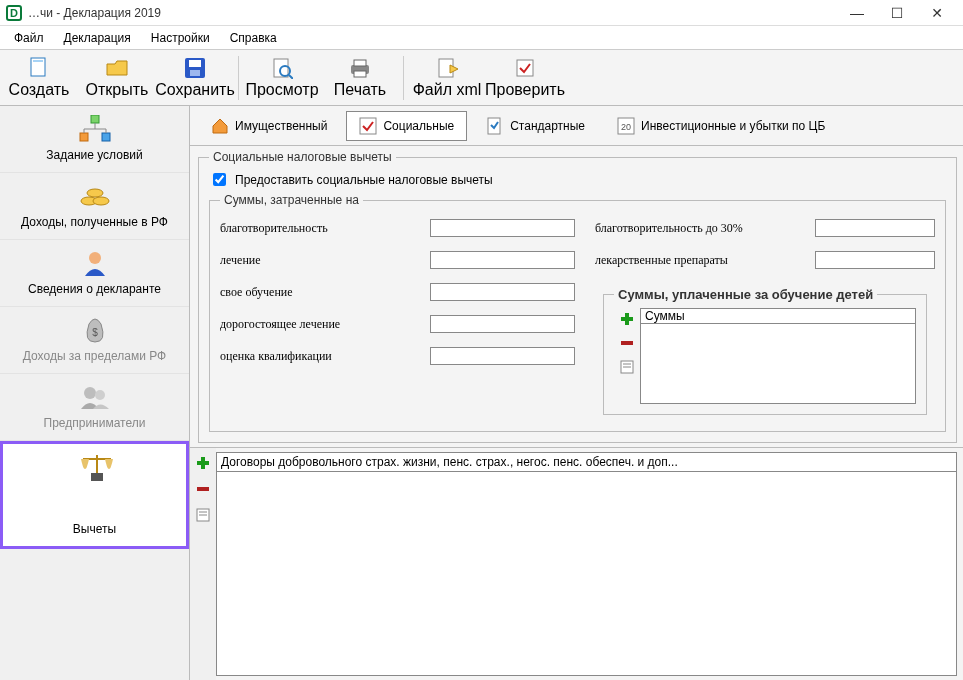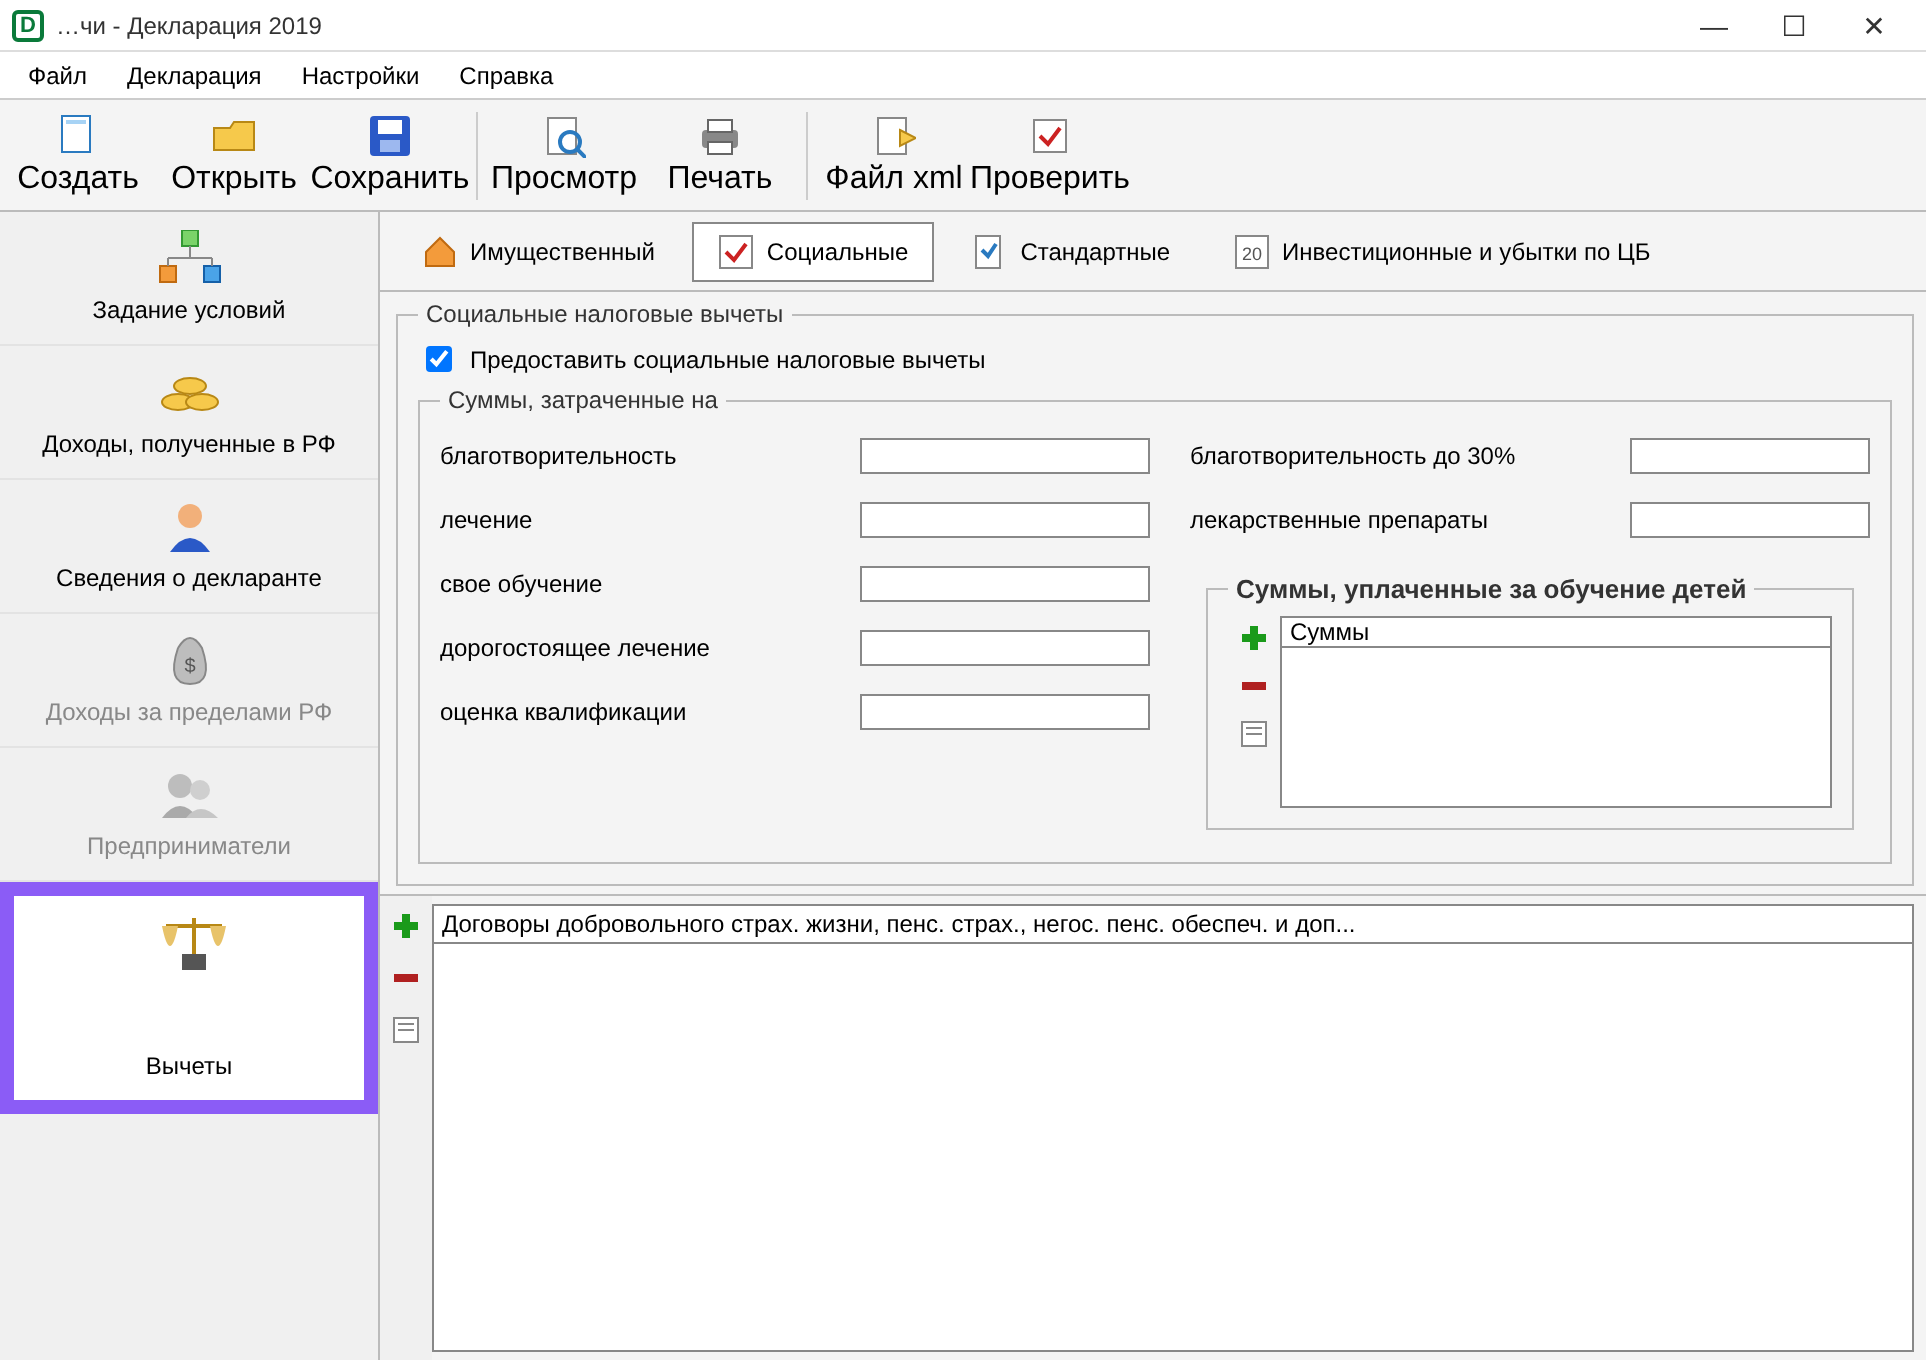--- a/index.html
+++ b/index.html
@@ -13,36 +13,36 @@
   .menubar span { padding: 2px 8px; }
   .toolbar { height: 56px; display: flex; align-items: center; background:#f4f4f4; border-bottom: 1px solid #bbb; }
   .tool-group { display:flex; }
   .tool-btn { width: 78px; display: flex; flex-direction: column; align-items: center; justify-content: center; gap: 2px; font-size:16px; }
   .tool-sep { width:1px; height:44px; background:#ccc; margin:0 4px; }
   .tool-icon { width: 26px; height: 22px; display:flex; align-items:center; justify-content:center; }
   .body { flex:1; display:flex; min-height:0; }
   .sidebar { width: 190px; background:#f0f0f0; border-right:1px solid #bbb; display:flex; flex-direction:column; }
   .side-item { display:flex; flex-direction:column; align-items:center; padding:8px 4px 10px; gap:4px; border-bottom:1px solid #e3e3e3; }
   .side-item.disabled { color:#888; }
-  .side-item.selected { background:#fff; border:7px solid #8b5cf6; margin:0;gap:40px; }
+  .side-item.selected { background:#fff; border:3px solid #8b5cf6; margin:0;gap:40px; }
   .side-icon { width:36px; height:30px; display:flex; align-items:center; justify-content:center; }
   .content { flex:1; display:flex; flex-direction:column; min-width:0; background:#f4f4f4;}
   .tabs { height:40px; display:flex; align-items:center; gap:6px; padding:4px 8px; background:#f4f4f4; border-bottom:1px solid #bbb;}
   .tab { display:flex; align-items:center; gap:6px; padding:4px 12px; border:1px solid #bbb; background:#fff; height:30px; }
   .tab.plain { border-color:transparent; background:transparent;}
   .tab.active { background:#fff; border:1px solid #888; }
   .tab .tab-ic { width:18px; height:18px; display:inline-flex; align-items:center; justify-content:center;}
   .main-area { flex:1; display:flex; flex-direction:column; min-height:0; }
   fieldset { border:1px solid #bbb; margin:4px 8px; padding:6px 10px 10px; background:#f4f4f4;}
   legend { padding:0 4px; font-size:12px; color:#333;}
   .row-check { display:flex; align-items:center; gap:6px; margin-bottom:4px;}
   .sums { display:flex; gap:20px;}
   .left-fields { display:flex; flex-direction:column; gap:14px; padding-top:6px;}
   .field-row { display:flex; align-items:center; }
-  .field-row label { width:210px; }
+  .field-row label { width:210px;font-family:Liberation Serif, serif; }
   .field-row input { width:145px; height:18px; border:1px solid #888; padding:0 2px; font-size:12px;}
   .right-col { display:flex; flex-direction:column; gap:14px; padding-top:6px; flex:1;}
   .child-fs { border:1px solid #bbb; margin-top:4px;}
   .child-fs legend {font-size:13px;font-weight:bold;}
   .mini-table { display:flex; }
   .mini-tools { display:flex; flex-direction:column; gap:6px; padding:2px 4px; }
   .mini-tools .mbtn { width:18px; height:18px; display:flex; align-items:center; justify-content:center; border:1px solid transparent;}
   .mini-header { flex:1; border:1px solid #888; background:#fff; height:20px; display:flex; align-items:center; padding:0 4px; }
   .mini-body { flex:1; border:1px solid #888; border-top:none; background:#fff; min-height:80px;}
   .bottom-area { flex:1; display:flex; margin:0 0 0 0; border-top:1px solid #bbb; background:#f4f4f4; min-height:0;}

